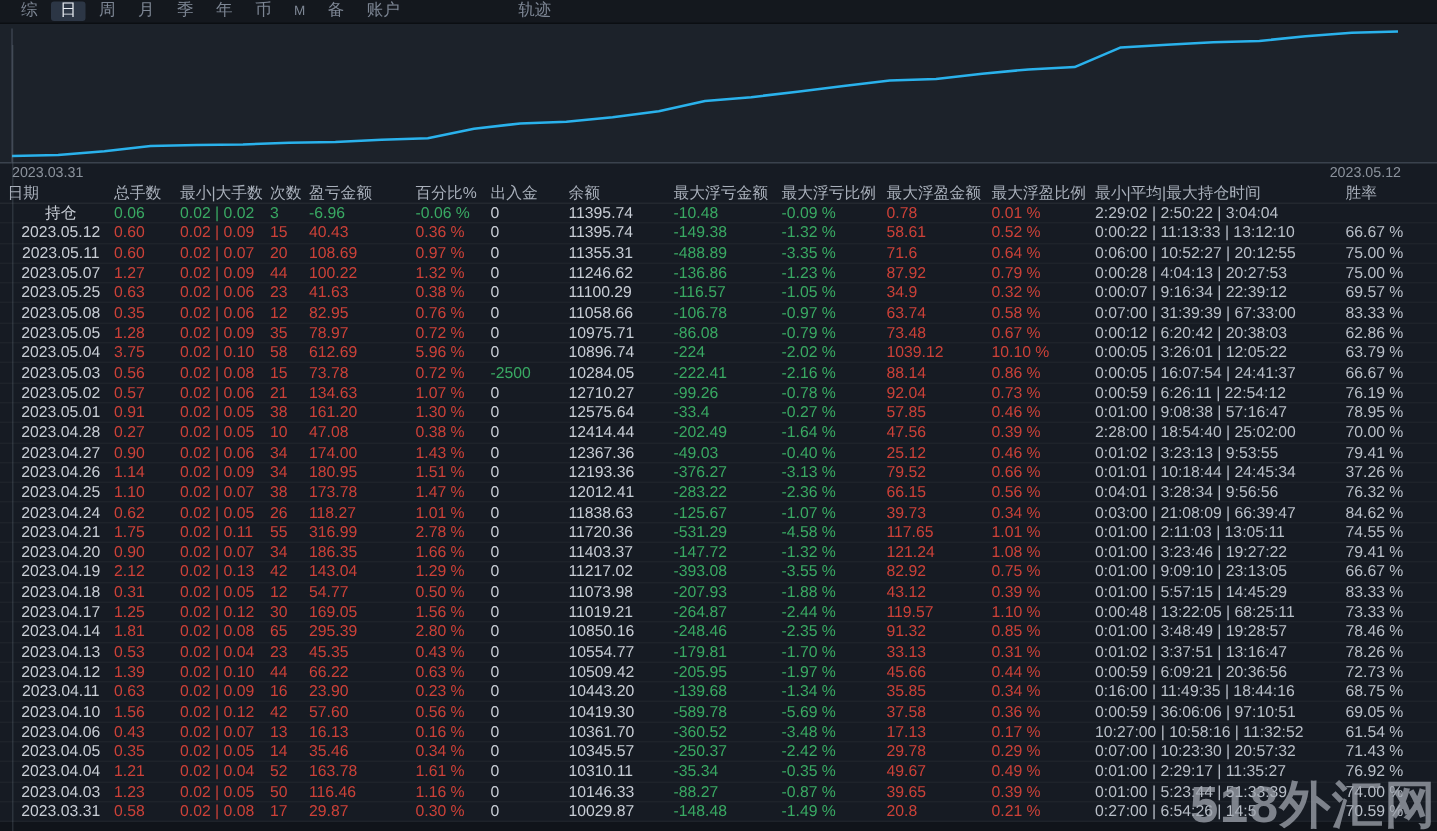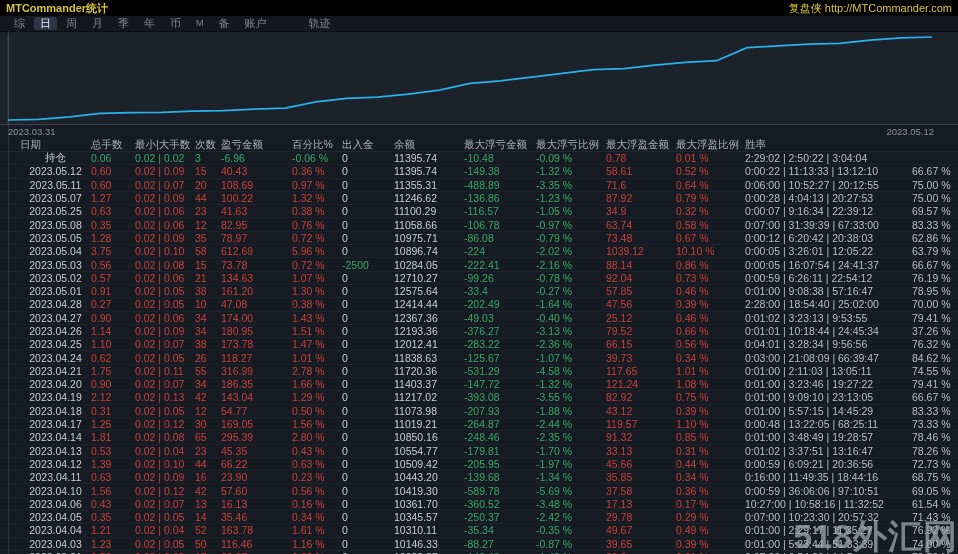--- a/index.html
+++ b/index.html
@@ -9,54 +9,50 @@
   .titlebar{height:16px;background:#000;display:flex;justify-content:space-between;
             align-items:center;padding:0 6px;font-size:11px;}
   .titlebar .ttl{color:#d9c43a;font-weight:bold;}
   .titlebar .lnk{color:#d9c43a;}
   
   .menubar{height:15px;background:#14181e;display:flex;align-items:center;
            font-size:11px;color:#7d8694;padding-left:8px;border-bottom:1px solid #0b0e12;}
   .menu-item{padding:0 6px;margin-right:3px;line-height:13px;cursor:default;}
   .menu-item.sel{background:#2c3645;color:#e6eaf0;border-radius:2px;}
   .menu-item.sm{font-size:9px;}
-  .menu-item.gap{margin-left:27px;}
+  .menu-item.gap{margin-left:64px;}
   
   .chart{position:relative;height:92px;background:#1c222a;border-bottom:1px solid #3a424d;}
   .chart svg{position:absolute;left:0;top:0;}
   .chart-labels{height:13px;background:#161b23;display:flex;justify-content:space-between;
                 align-items:center;font-size:9.5px;color:#8b929c;padding:0 24px 0 8px;}
   .vline{position:absolute;left:8px;top:30px;bottom:0;width:1px;
          background:rgba(125,135,150,0.22);pointer-events:none;}
   
   .tbl{background:#161b23;}
   .trow{display:grid;grid-template-columns:71px 44px 60px 26px 71px 50px 52px 70px 72px 70px 70px 69px 167px 62px;
-        padding-left:20px;height:12.31px;align-items:center;font-size:10.5px;
+        padding-left:5px;height:12.31px;align-items:center;font-size:10.5px;
         border-bottom:1px solid rgba(255,255,255,0.035);}
   .trow>span{white-space:nowrap;overflow:hidden;}
   .thead{height:13px;color:#a9b0bb;font-size:10.5px;border-bottom:1px solid rgba(255,255,255,0.06);}
   .c-plain{color:#c8cdd5;}
   .c-date{color:#c8cdd5;text-align:center;}
   .c-red{color:#cc4138;}
   .c-green{color:#39a963;}
   .c-gray{color:#b9bfc8;}
   
   .watermark{position:absolute;right:0px;bottom:-6px;font-size:34px;font-weight:bold;
              color:rgba(160,166,175,0.75);letter-spacing:1px;pointer-events:none;
              font-family:"Liberation Sans",sans-serif;}
 </style>
 </head>
 <body>
 
 <div class="app">
 
-  <div class="titlebar">
-    <span class="ttl">MTCommander统计</span>
-    <span class="lnk">复盘侠 http://MTCommander.com</span>
-  </div>
 
   <div class="menubar" id="menubar">
       <span class="menu-item">综</span>
       <span class="menu-item sel">日</span>
       <span class="menu-item">周</span>
       <span class="menu-item">月</span>
       <span class="menu-item">季</span>
       <span class="menu-item">年</span>
       <span class="menu-item">币</span>
       <span class="menu-item sm">M</span>
@@ -84,20 +80,21 @@
         <span>最小|大手数</span>
         <span>次数</span>
         <span>盈亏金额</span>
         <span>百分比%</span>
         <span>出入金</span>
         <span>余额</span>
         <span>最大浮亏金额</span>
         <span>最大浮亏比例</span>
         <span>最大浮盈金额</span>
         <span>最大浮盈比例</span>
+        <span>最小|平均|最大持仓时间</span>
         <span>胜率</span>
       </div>
       <div class="trow">
         <span class="c-date">持仓</span>
         <span class="c-green">0.06</span>
         <span class="c-green">0.02 | 0.02</span>
         <span class="c-green">3</span>
         <span class="c-green">-6.96</span>
         <span class="c-green">-0.06 %</span>
         <span class="c-plain">0</span>

